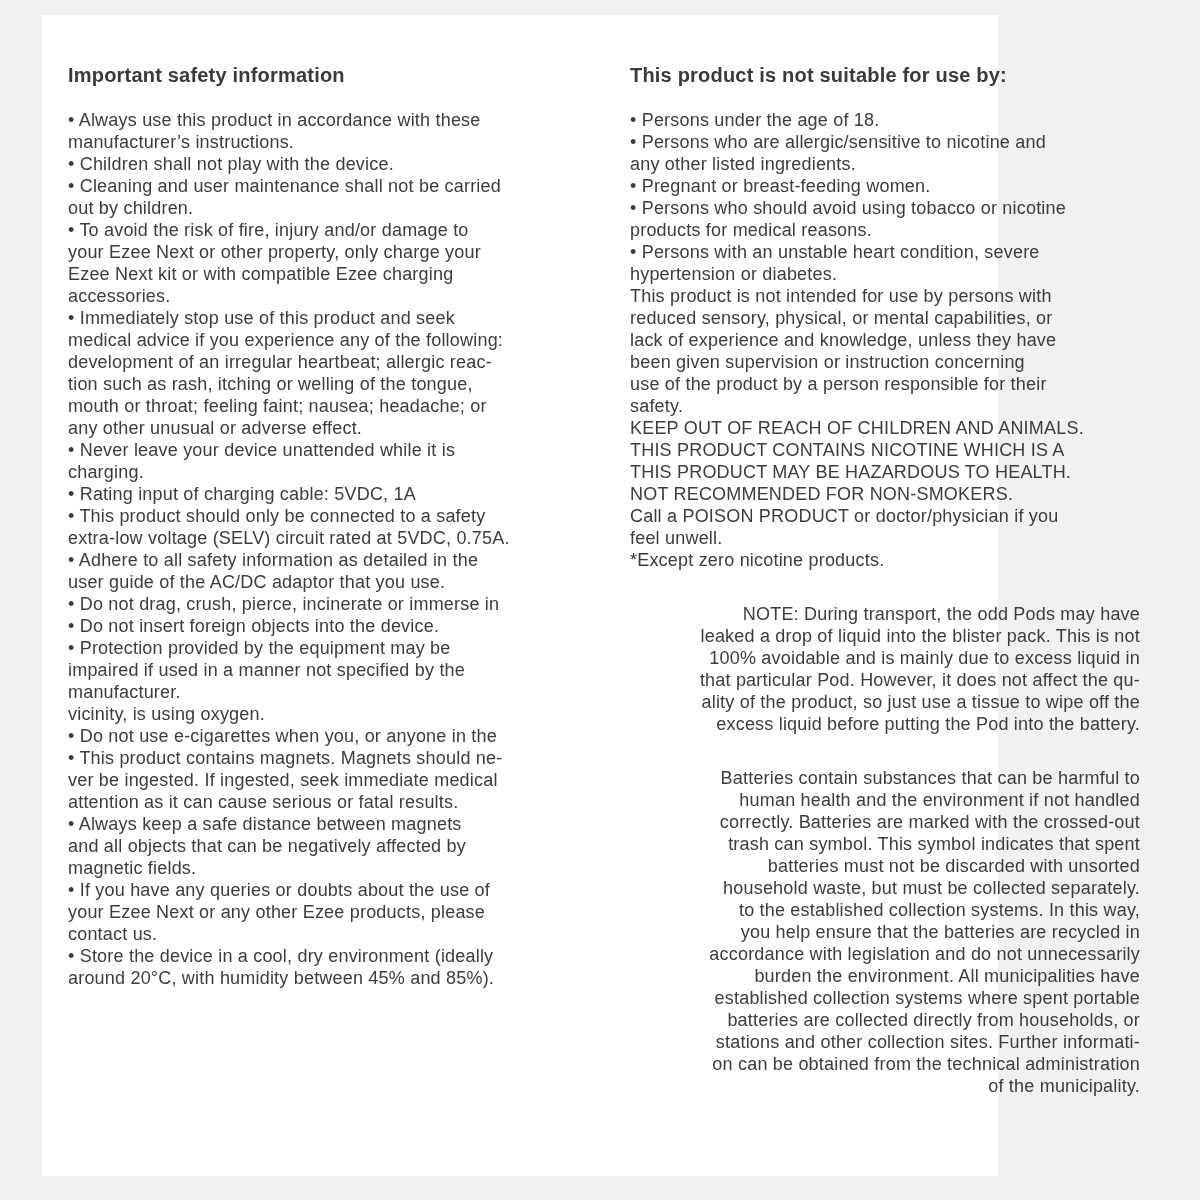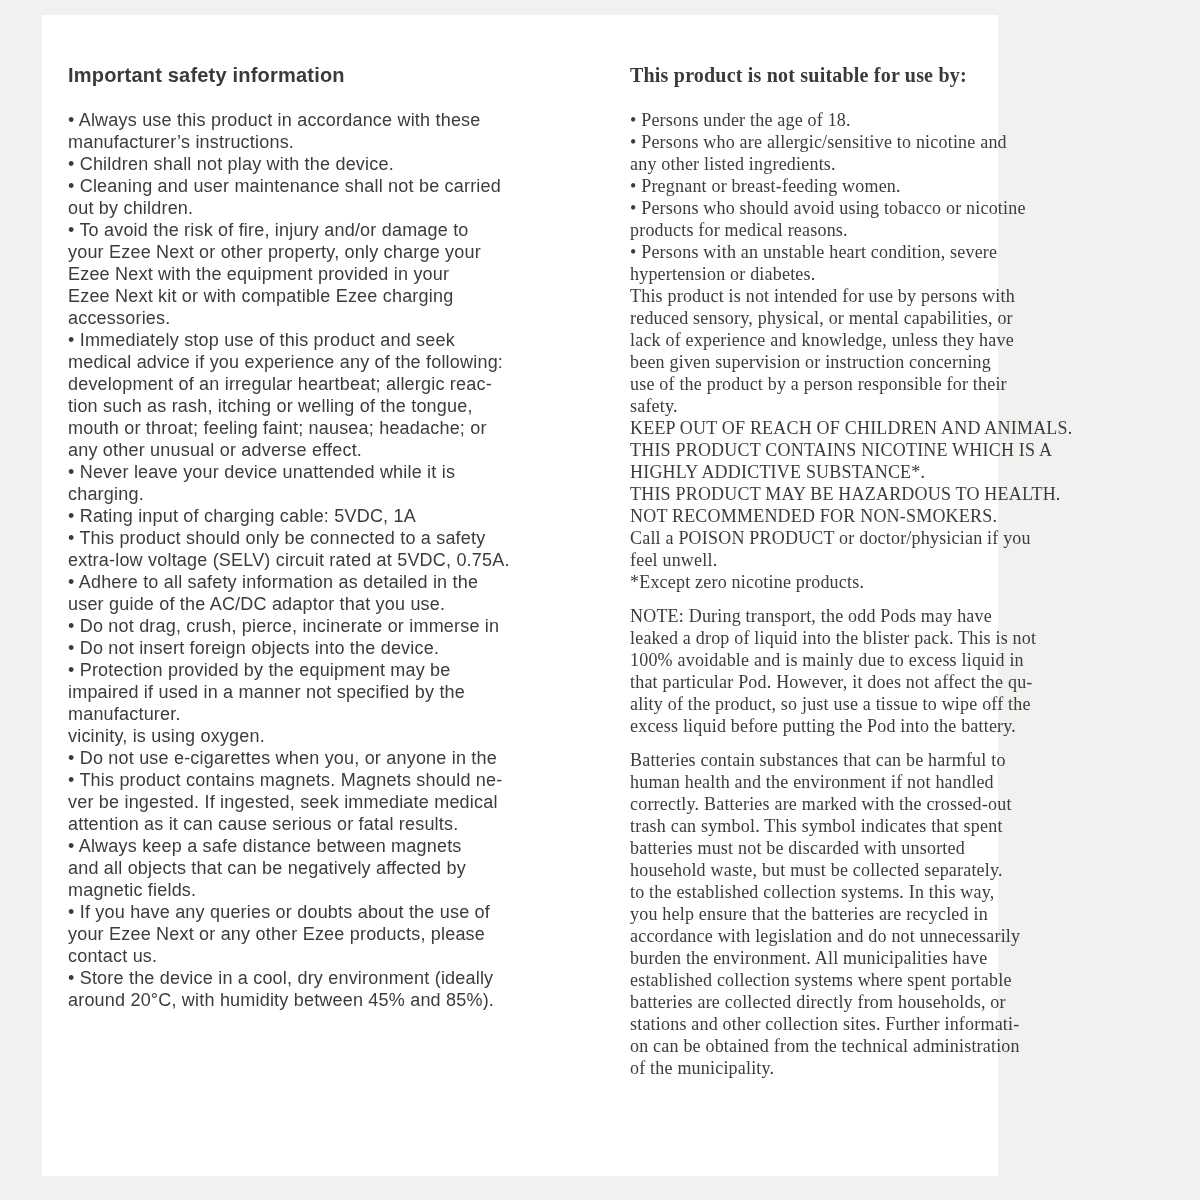--- a/index.html
+++ b/index.html
@@ -15,31 +15,31 @@
     left: 42px; top: 15px;
     width: 956px; height: 1161px;
     background: var(--card, #ffffff);
   }
   .col {
     position: absolute;
     top: 47px;
     width: 510px;
   }
   .col-left  { left: 26px; }
-  .col-right { left: 588px; font-family: Liberation Serif, serif; }
+  .col-right { left: 588px; }
   .heading {
     font-size: 20px;
     font-weight: 700;
     line-height: 26px;
     letter-spacing: 0.2px;
     color: var(--heading, #3a3a39);
     margin: 0 0 21px 0;
   }
   .block { margin: 0; padding: 0; }
-  .block + .block { margin-top: 12px; }
+  .block + .block { margin-top: 32px; text-align: right; }
   .line {
     font-size: 18px;
     line-height: 22px;
     letter-spacing: 0.2px;
     color: var(--text, #3c3c3b);
     white-space: nowrap;
   }
 </style>
 </head>
 <body>
@@ -49,21 +49,20 @@
   <div class="col col-left">
     <h1 class="heading">Important safety information</h1>
     <div class="block">
         <div class="line">• Always use this product in accordance with these</div>
         <div class="line">manufacturer’s instructions.</div>
         <div class="line">• Children shall not play with the device.</div>
         <div class="line">• Cleaning and user maintenance shall not be carried</div>
         <div class="line">out by children.</div>
         <div class="line">• To avoid the risk of fire, injury and/or damage to</div>
         <div class="line">your Ezee Next or other property, only charge your</div>
-        <div class="line">Ezee Next with the equipment provided in your</div>
         <div class="line">Ezee Next kit or with compatible Ezee charging</div>
         <div class="line">accessories.</div>
         <div class="line">• Immediately stop use of this product and seek</div>
         <div class="line">medical advice if you experience any of the following:</div>
         <div class="line">development of an irregular heartbeat; allergic reac-</div>
         <div class="line">tion such as rash, itching or welling of the tongue,</div>
         <div class="line">mouth or throat; feeling faint; nausea; headache; or</div>
         <div class="line">any other unusual or adverse effect.</div>
         <div class="line">• Never leave your device unattended while it is</div>
         <div class="line">charging.</div>
@@ -105,21 +104,20 @@
         <div class="line">• Persons with an unstable heart condition, severe</div>
         <div class="line">hypertension or diabetes.</div>
         <div class="line">This product is not intended for use by persons with</div>
         <div class="line">reduced sensory, physical, or mental capabilities, or</div>
         <div class="line">lack of experience and knowledge, unless they have</div>
         <div class="line">been given supervision or instruction concerning</div>
         <div class="line">use of the product by a person responsible for their</div>
         <div class="line">safety.</div>
         <div class="line">KEEP OUT OF REACH OF CHILDREN AND ANIMALS.</div>
         <div class="line">THIS PRODUCT CONTAINS NICOTINE WHICH IS A</div>
-        <div class="line">HIGHLY ADDICTIVE SUBSTANCE*.</div>
         <div class="line">THIS PRODUCT MAY BE HAZARDOUS TO HEALTH.</div>
         <div class="line">NOT RECOMMENDED FOR NON-SMOKERS.</div>
         <div class="line">Call a POISON PRODUCT or doctor/physician if you</div>
         <div class="line">feel unwell.</div>
         <div class="line">*Except zero nicotine products.</div>
       </div>
     <div class="block">
         <div class="line">NOTE: During transport, the odd Pods may have</div>
         <div class="line">leaked a drop of liquid into the blister pack. This is not</div>
         <div class="line">100% avoidable and is mainly due to excess liquid in</div>

